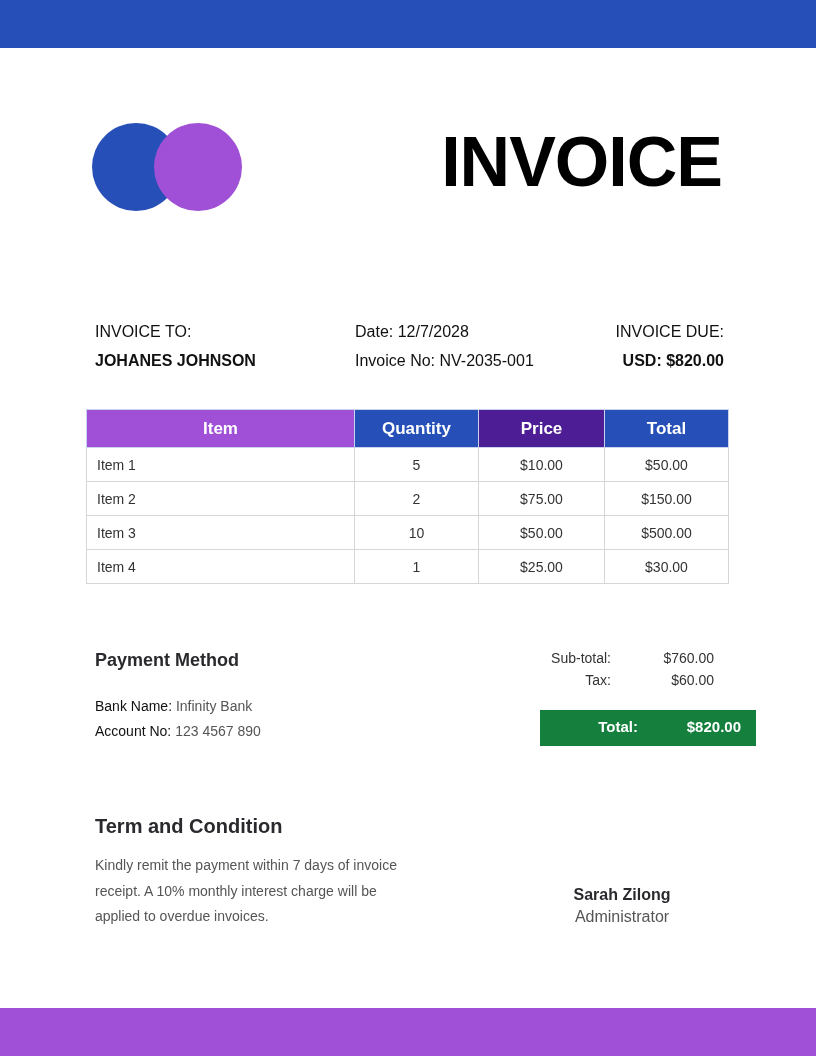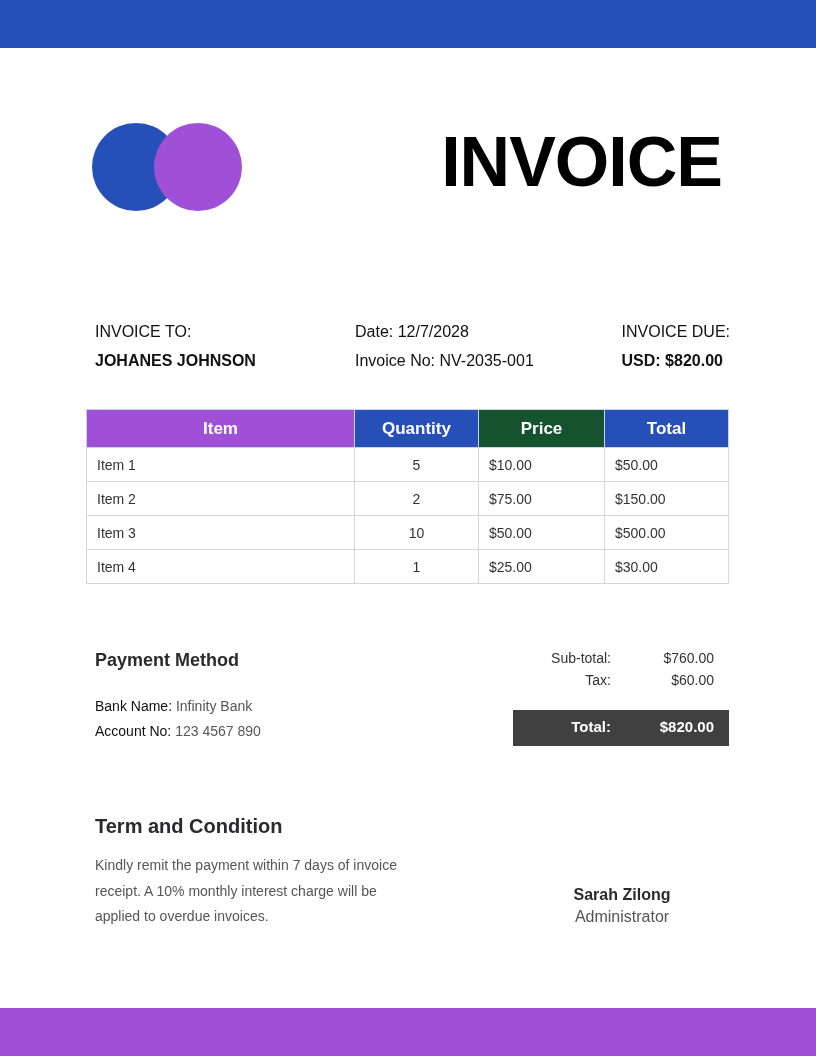--- a/index.html
+++ b/index.html
@@ -9,37 +9,37 @@
   .logo { position:absolute; left:92px; top:123px; width:152px; height:88px; }
   .circle { position:absolute; top:0; width:88px; height:88px; border-radius:50%; }
   .circle.blue { left:0; background:#2650b8; }
   .circle.purple { left:62px; background:#a050d6; }
   .title { position:absolute; right:94px; top:120px; font-size:70px; font-weight:bold; letter-spacing:-1px; color:#000; line-height:84px; }
   .meta { position:absolute; font-size:16px; line-height:20px; }
   .meta .line1 { height:29px; }
   .meta .bold { font-weight:bold; }
   .m-left { left:95px; top:322px; }
   .m-mid { left:355px; top:322px; }
-  .m-right { right:86px; top:322px; }
+  .m-right { right:92px; top:322px; text-align:right; }
   table.items { position:absolute; left:86px; top:409px; width:643px; border-collapse:collapse; font-size:14px; }
   table.items th { color:#fff; font-weight:bold; font-size:17px; height:37px; border:1px solid #c9d3ee; padding:0; text-align:center; }
   table.items th.c-item { background:#a050d6; width:267px; }
   table.items th.c-qty { background:#2650b8; width:123px; }
-  table.items th.c-price { background:#14532d; width:125px; }
+  table.items th.c-price { background:#4c1d95; width:125px; }
   table.items th.c-total { background:#2650b8; }
   table.items td { height:33px; border:1px solid #d6d6d6; padding:0 10px; color:#333; }
   table.items td.qty { text-align:center; }
-  table.items td.num { text-align:left; }
+  table.items td.num { text-align:center; }
   .pay-title { position:absolute; left:95px; top:650px; font-size:18px; font-weight:bold; color:#2a2a2e; }
   .pay-line { position:absolute; left:95px; font-size:14px; color:#111; }
   .pay-line .val { color:#555; }
   .sum-row { position:absolute; font-size:14px; color:#333; }
   .sum-label { position:absolute; width:120px; text-align:right; }
   .sum-val { position:absolute; width:100px; text-align:right; }
-  .total-bar { position:absolute; left:513px; top:710px; width:216px; height:36px; background:#404040; color:#fff; font-weight:bold; font-size:15px; }
+  .total-bar { position:absolute; left:540px; top:710px; width:216px; height:36px; background:#15803d; color:#fff; font-weight:bold; font-size:15px; }
   .total-bar .lbl { position:absolute; left:0; width:98px; text-align:right; top:8px; }
   .total-bar .val { position:absolute; right:15px; top:8px; }
   .terms-title { position:absolute; left:95px; top:815px; font-size:20px; font-weight:bold; color:#2a2a2e; }
   .terms-text { position:absolute; left:95px; top:853px; width:310px; font-size:14px; line-height:25.5px; color:#555; }
   .sig { position:absolute; left:540px; top:884px; width:164px; text-align:center; }
   .sig .name { font-size:16px; font-weight:bold; color:#2a2a2e; line-height:22px; }
   .sig .role { font-size:16px; color:#555; line-height:22px; }
 </style>
 </head>
 <body>

